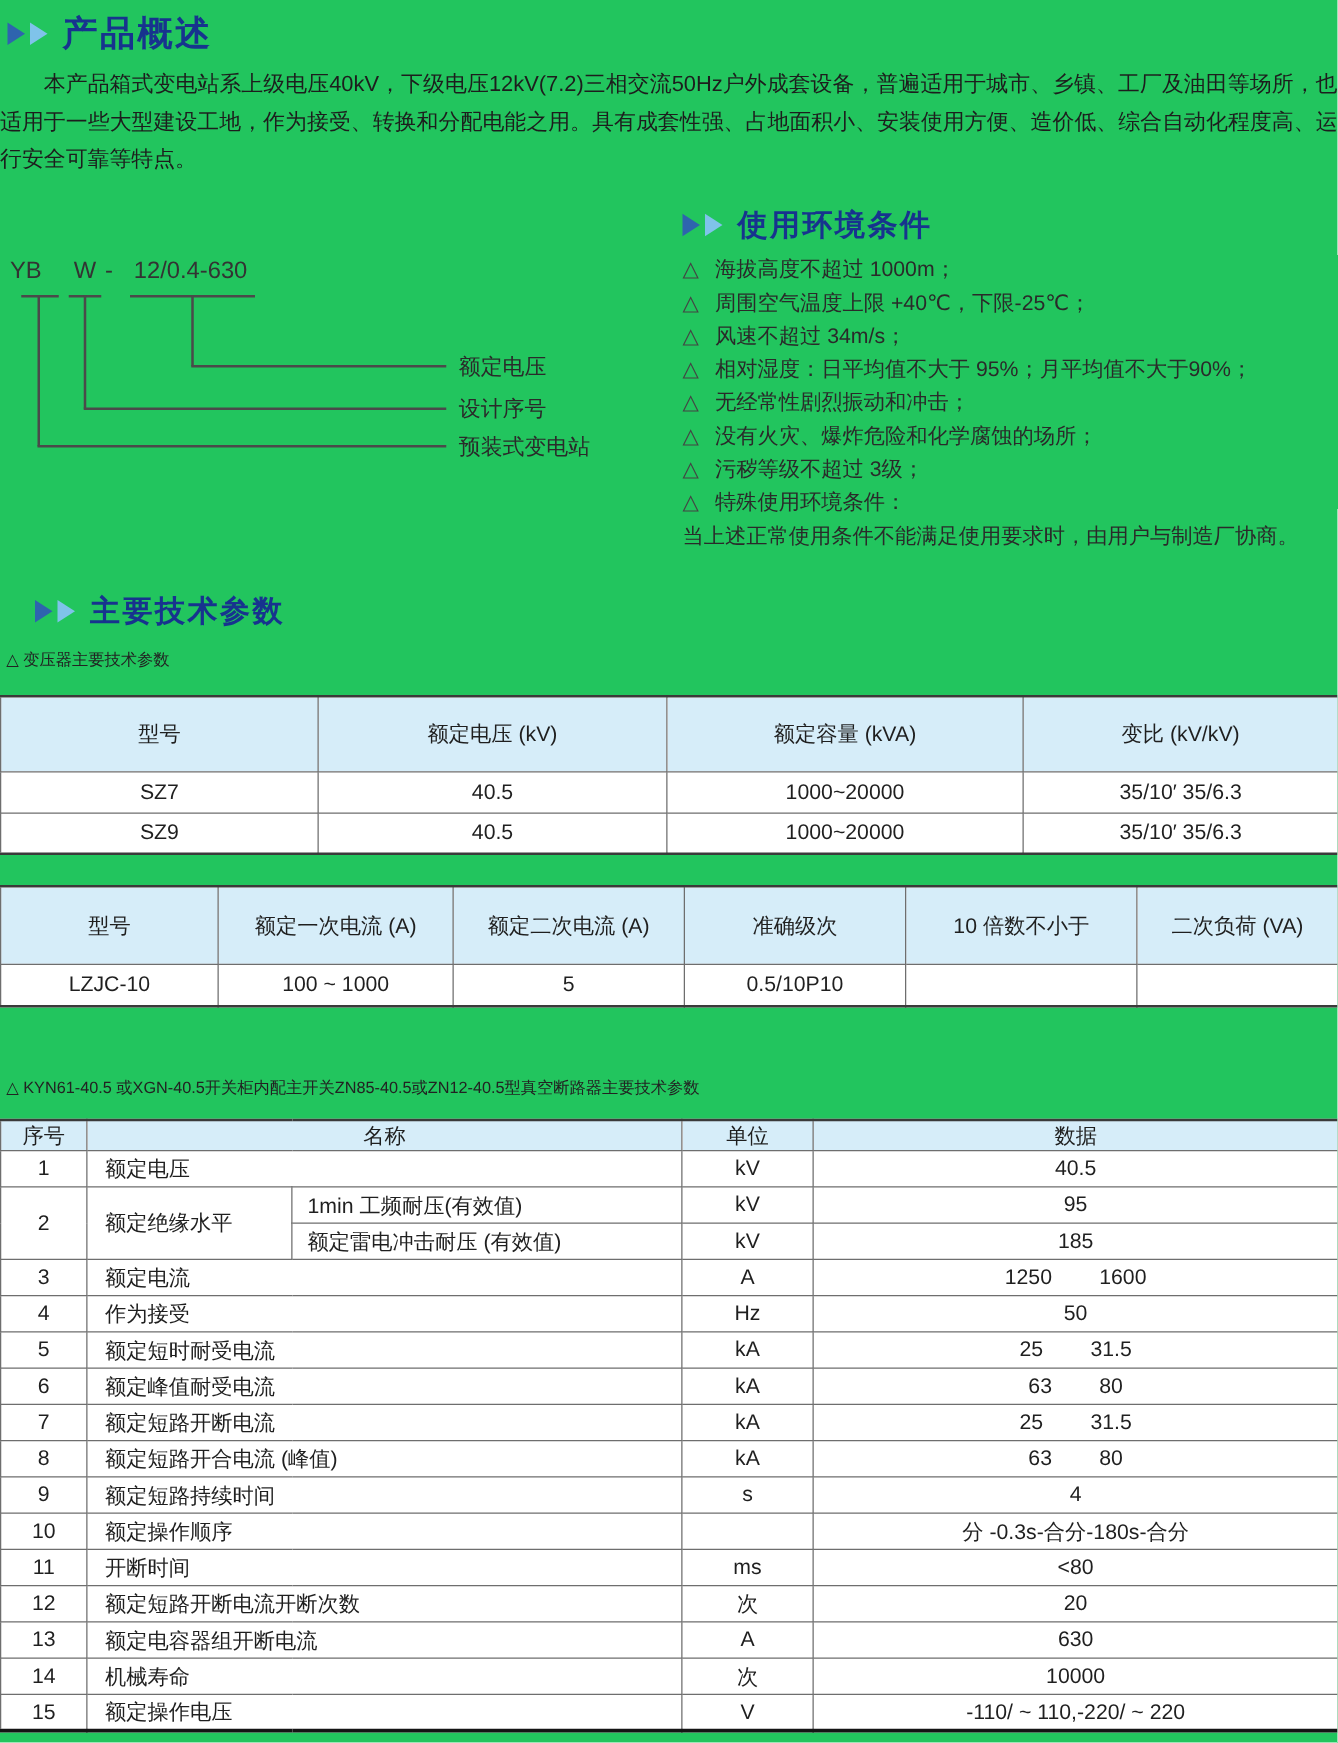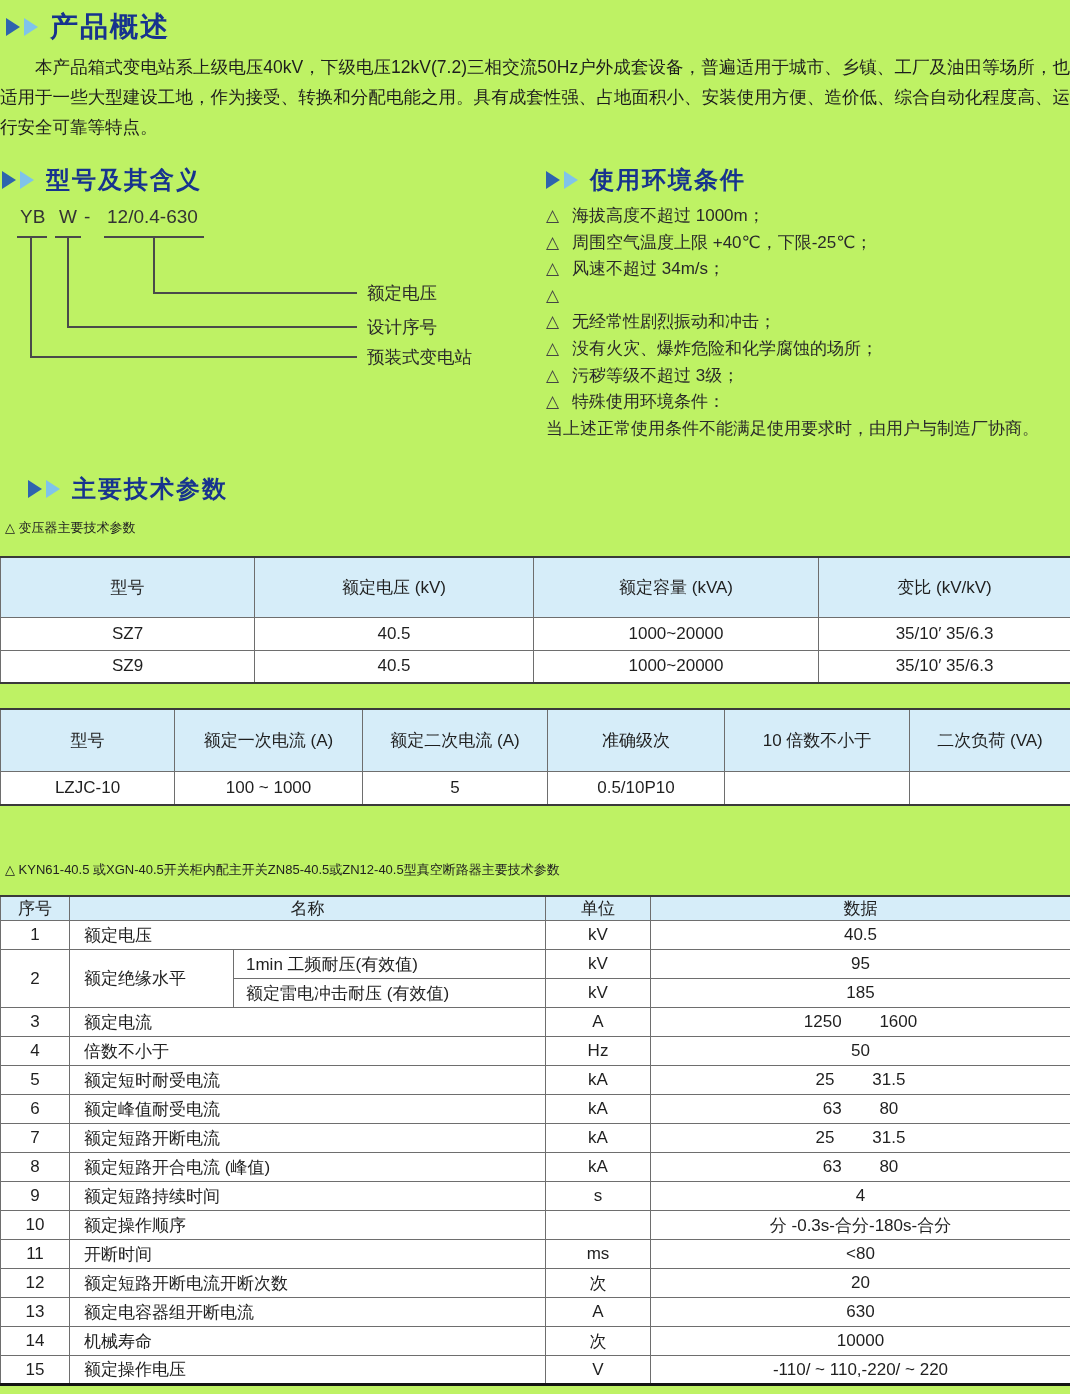--- a/index.html
+++ b/index.html
@@ -1,21 +1,21 @@
 <!DOCTYPE html>
 <html><head>
 <meta charset="utf-8">
 <style>
   html,body { margin:0; padding:0; background:#ffffff; }
   body { font-family: "Liberation Sans", "DejaVu Sans", sans-serif; }
   #page {
     position: relative;
     width: 1070px;
     height: 1394px;
-    background: #bef264;
+    background: #22c55e;
     overflow: hidden;
   }
   
   .heading {
     position: absolute;
     display: flex;
     align-items: center;
     color: #17338e;
     font-weight: bold;
   }
@@ -76,34 +76,29 @@
 <div id="page">
 
   <div id="h-overview" class="heading">
     <span class="tri tri-dark"></span>
     <span class="tri tri-light"></span>
     <span class="title">产品概述</span>
   </div>
 
   <div id="overview-par">本产品箱式变电站系上级电压40kV，下级电压12kV(7.2)三相交流50Hz户外成套设备，普遍适用于城市、乡镇、工厂及油田等场所，也适用于一些大型建设工地，作为接受、转换和分配电能之用。具有成套性强、占地面积小、安装使用方便、造价低、综合自动化程度高、运行安全可靠等特点。</div>
 
-  <div id="h-model" class="heading">
-    <span class="tri tri-dark"></span>
-    <span class="tri tri-light"></span>
-    <span class="title">型号及其含义</span>
-  </div>
 
   <div id="h-env" class="heading">
     <span class="tri tri-dark"></span>
     <span class="tri tri-light"></span>
     <span class="title">使用环境条件</span>
   </div>
 
   <div id="diagram">
-    <span class="code" style="left:20px;">YB</span>
+    <span class="code" style="left:8px;">YB</span>
     <span class="code" style="left:59px;">W</span>
     <span class="code" style="left:84px;">-</span>
     <span class="code" style="left:107px;">12/0.4-630</span>
 
     <div class="dline" style="left:17px;  top:36px; width:30px;  height:1.5px;"></div>
     <div class="dline" style="left:55px;  top:36px; width:26px;  height:1.5px;"></div>
     <div class="dline" style="left:104px; top:36px; width:100px; height:1.5px;"></div>
 
     <div class="dline" style="left:30px;  top:36px; width:1.5px; height:121px;"></div>
     <div class="dline" style="left:67px;  top:36px; width:1.5px; height:91px;"></div>
@@ -126,20 +121,21 @@
       <div class="env-item">
         <span class="mark">△</span>
         <span>周围空气温度上限 +40℃，下限-25℃；</span>
       </div>
       <div class="env-item">
         <span class="mark">△</span>
         <span>风速不超过 34m/s；</span>
       </div>
       <div class="env-item">
         <span class="mark">△</span>
+        <span>相对湿度：日平均值不大于 95%；月平均值不大于90%；</span>
       </div>
       <div class="env-item">
         <span class="mark">△</span>
         <span>无经常性剧烈振动和冲击；</span>
       </div>
       <div class="env-item">
         <span class="mark">△</span>
         <span>没有火灾、爆炸危险和化学腐蚀的场所；</span>
       </div>
       <div class="env-item">
@@ -259,21 +255,21 @@
           <td class="data-cell">185</td>
         </tr>
         <tr style="height: 29px;">
           <td>3</td>
           <td class="name-cell" colspan="2">额定电流</td>
           <td>A</td>
           <td class="data-cell">1250        1600</td>
         </tr>
         <tr style="height: 29px;">
           <td>4</td>
-          <td class="name-cell" colspan="2">倍数不小于</td>
+          <td class="name-cell" colspan="2">作为接受</td>
           <td>Hz</td>
           <td class="data-cell">50</td>
         </tr>
         <tr style="height: 29px;">
           <td>5</td>
           <td class="name-cell" colspan="2">额定短时耐受电流</td>
           <td>kA</td>
           <td class="data-cell">25        31.5</td>
         </tr>
         <tr style="height: 29px;">

